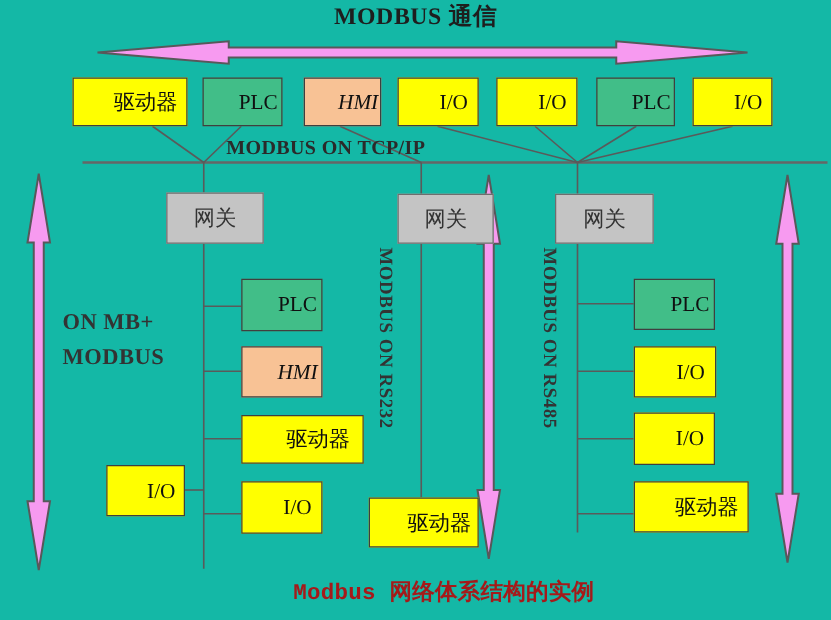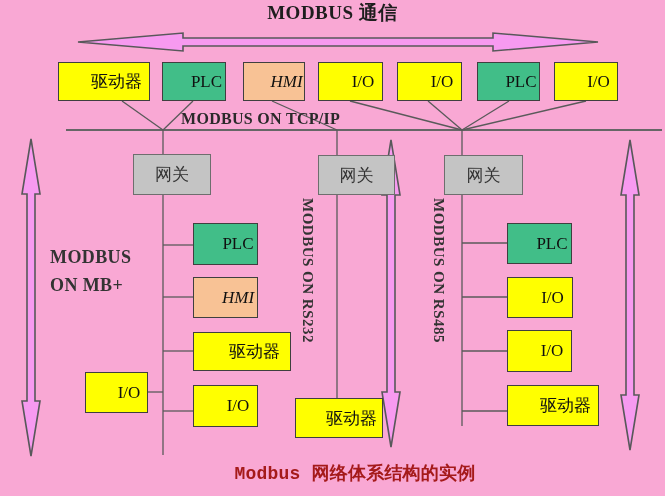--- a/index.html
+++ b/index.html
@@ -1,19 +1,19 @@
 <!DOCTYPE html>
 <html style="--device-yellow: #FFFF00; --device-green: #41BE88; --device-orange: #F8C295; --gateway-gray: #C4C4C4; --arrow-pink: #F79AF0; --caption-red: #A51A1A;"><head>
 <meta charset="utf-8">
 <style>
   html,body{margin:0;padding:0;background:#fff;}
   .canvas{
     position:relative;
     width:665px;height:496px;
-    background:#f9a8d4;
+    background:#14b8a6;
     font-family:"Liberation Serif","DejaVu Serif",serif;
     overflow:hidden;
   }
   .lines-layer{position:absolute;left:0;top:0;width:665px;height:496px;}
   .ln{stroke:#5a5a5a;stroke-width:1.3;fill:none;}
   .bus{stroke:#666;stroke-width:2;}
   .arrow{fill:var(--arrow-pink,#F79AF0);stroke:#58585a;stroke-width:1.6;stroke-linejoin:miter;}
   .title{
     position:absolute;left:0;top:4;width:665px;text-align:center;
     font-size:19px;font-weight:600;color:#1e1e1e;letter-spacing:.5px;
@@ -128,22 +128,22 @@
     <span>网关</span>
   </div>
   <div class="gateway" style="left:303px;top:155px;width:77px;height:40px">
     <span>网关</span>
   </div>
   <div class="gateway" style="left:429px;top:155px;width:79px;height:40px">
     <span>网关</span>
   </div>
 
   <div class="mb-label">
+    <div>ON MB+</div>
     <div>MODBUS</div>
-    <div>ON MB+</div>
   </div>
   <div class="vlabel rs232">MODBUS ON RS232</div>
   <div class="vlabel rs485">MODBUS ON RS485</div>
 
   <div class="dev green" style="left:193px;top:223px;width:65px;height:42px">
     <span>PLC</span>
   </div>
   <div class="dev orange" style="left:193px;top:277px;width:65px;height:41px">
     <span>HMI</span>
   </div>

